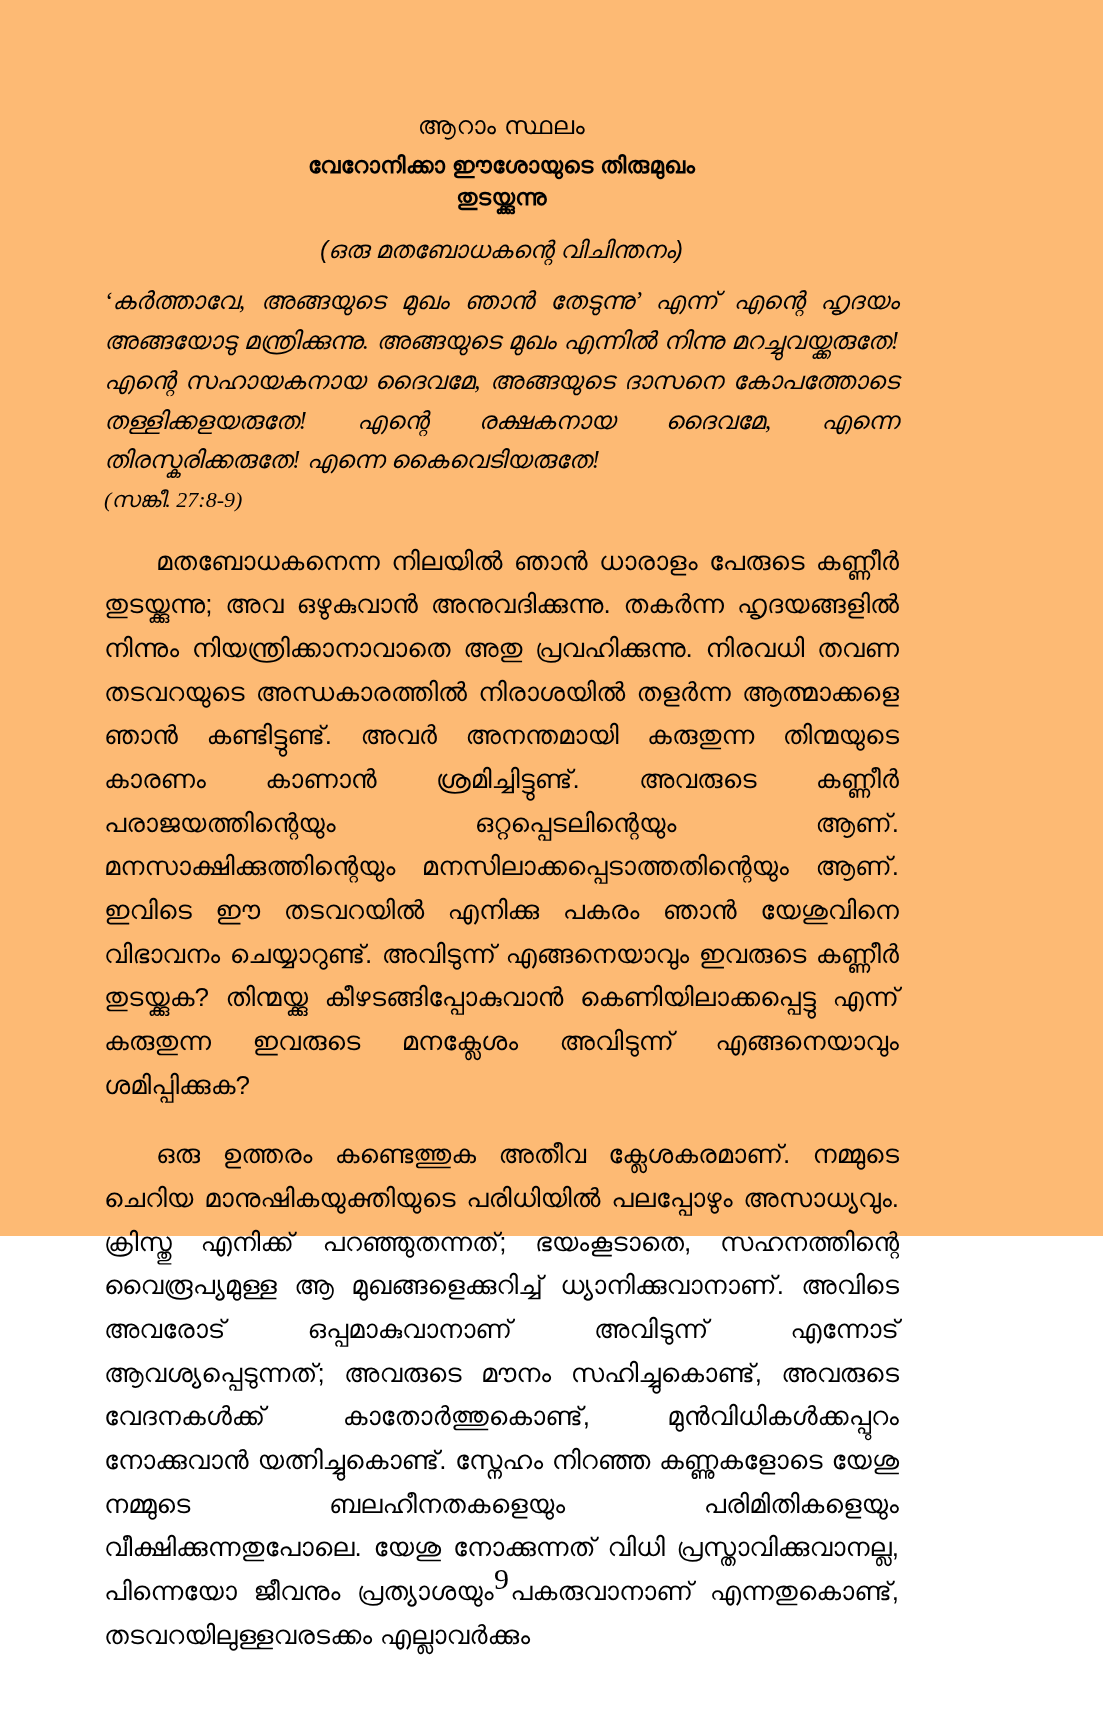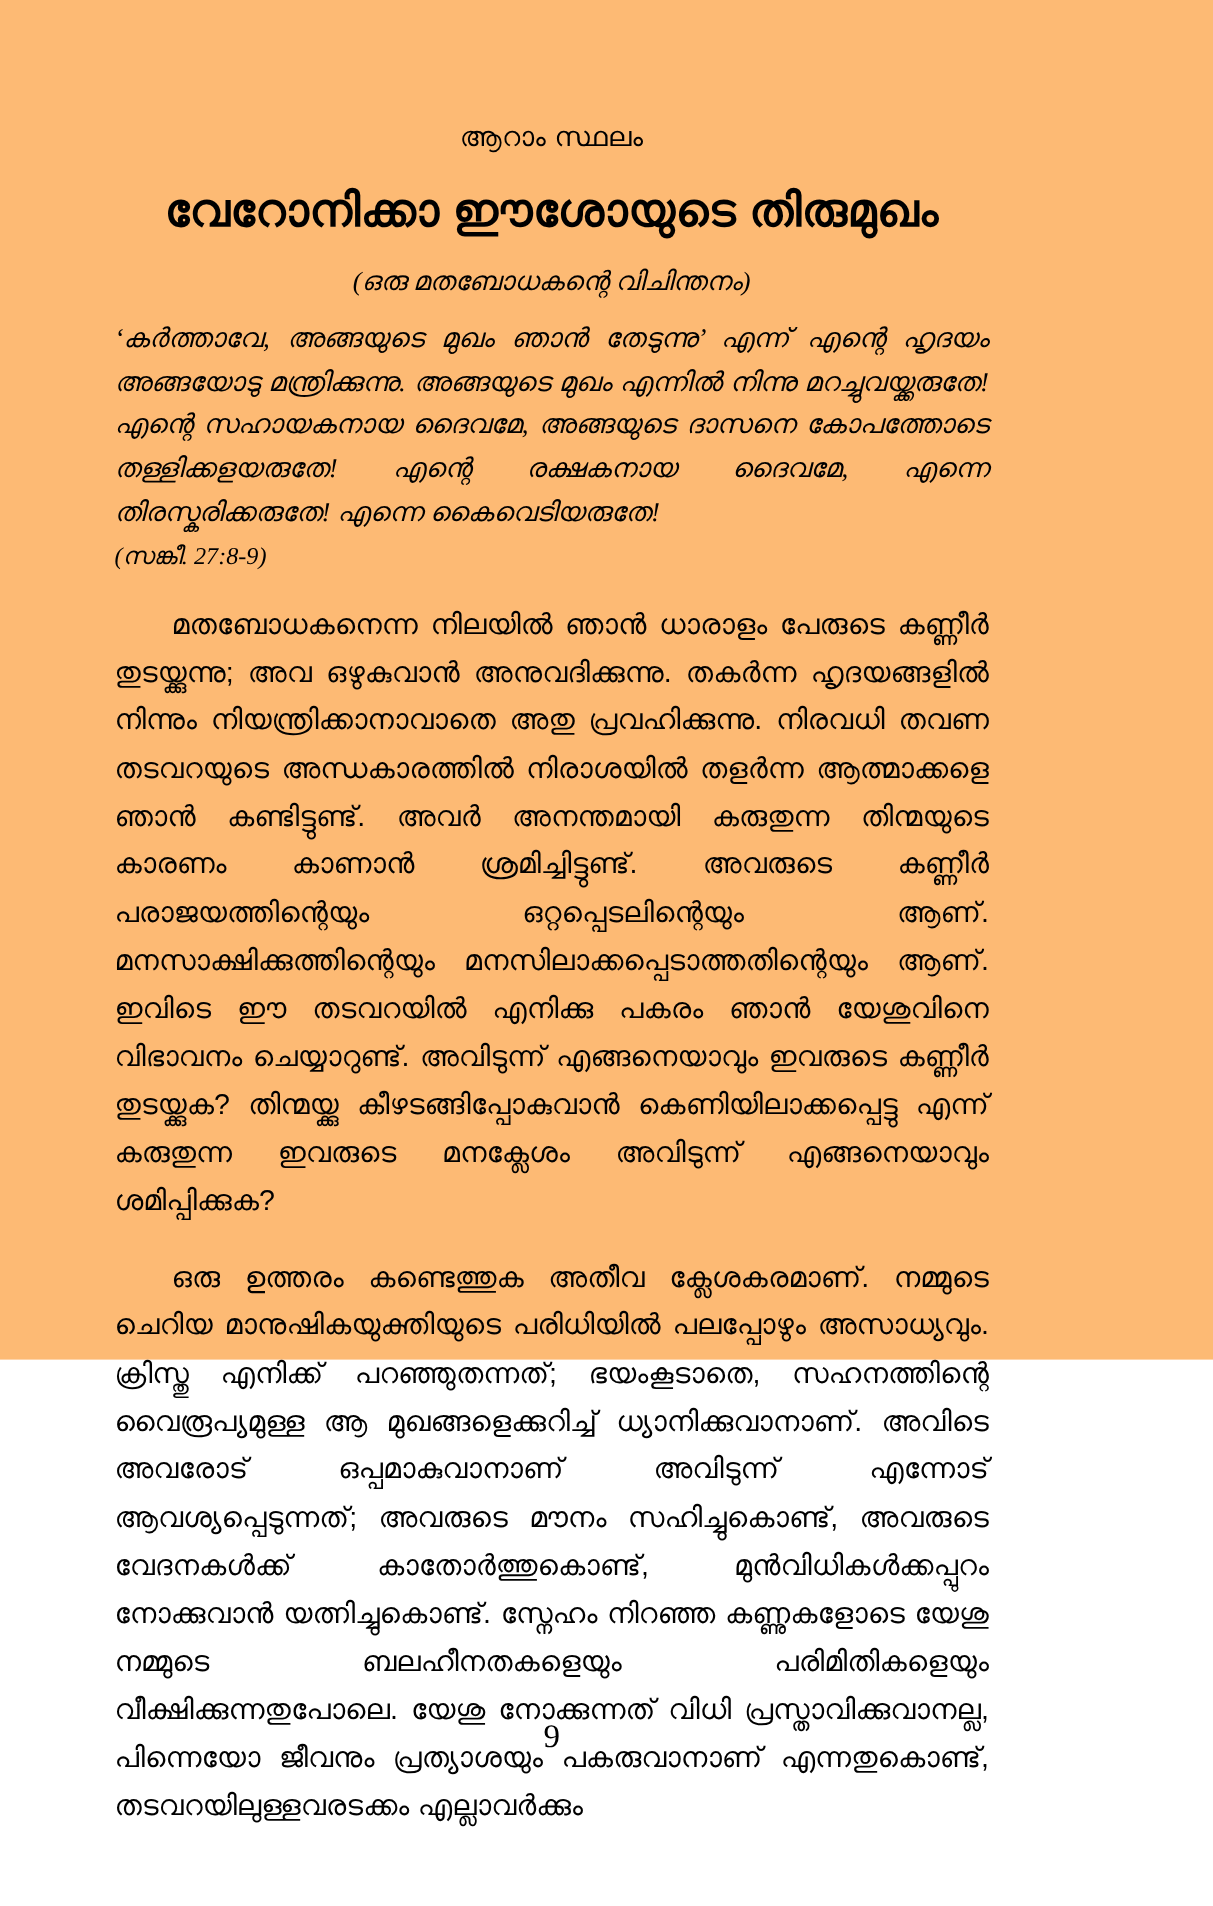--- a/index.html
+++ b/index.html
@@ -39,35 +39,35 @@
     font-size: 25px;
     line-height: 1.2;
     letter-spacing: 0.5px;
     margin-top: 110px;
     font-weight: 400;
     font-family: "Liberation Sans", "DejaVu Sans", sans-serif;
   }
 
   .station-title {
     text-align: center;
-    font-size: 42px;
+    font-size: 23px;
     line-height: 1.38;
     font-weight: 700;
     letter-spacing: 0.3px;
-    margin-top: 22px;
+    margin-top: 10px;
     font-family: "Liberation Sans", "DejaVu Sans", sans-serif;
   }
 
   .station-subtitle {
     text-align: center;
     font-size: 24px;
     line-height: 1.25;
     font-style: italic;
     margin-top: 22px;
-    font-family: Liberation Serif, serif;
+    font-family: Liberation Sans, sans-serif;
   }
 
   
   .quote-block {
     margin-top: 16px;
     font-style: italic;
     font-size: 24.5px;
     line-height: 1.62;
     text-align: justify;
     text-justify: inter-word;
@@ -115,20 +115,21 @@
 </head>
 <body>
 
 <div class="page">
   <div class="content">
 
     <div class="station-label">ആറാം സ്ഥലം</div>
 
     <div class="station-title">
       <div>വേറോനിക്കാ ഈശോയുടെ തിരുമുഖം</div>
+      <div>തുടയ്ക്കുന്നു</div>
     </div>
 
     <div class="station-subtitle">(ഒരു മതബോധകന്റെ വിചിന്തനം)</div>
 
     <div class="quote-block">
       <span class="quote-line">‘കർത്താവേ, അങ്ങയുടെ മുഖം ഞാൻ തേടുന്നു’ എന്ന് എന്റെ ഹൃദയം അങ്ങയോടു മന്ത്രിക്കുന്നു. അങ്ങയുടെ മുഖം എന്നിൽ നിന്നു മറച്ചുവയ്ക്കരുതേ! എന്റെ സഹായകനായ ദൈവമേ, അങ്ങയുടെ ദാസനെ കോപത്തോടെ തള്ളിക്കളയരുതേ! എന്റെ രക്ഷകനായ ദൈവമേ, എന്നെ തിരസ്കരിക്കരുതേ! എന്നെ കൈവെടിയരുതേ!</span>
       <span class="quote-ref">(സങ്കീ. 27:8-9)</span>
     </div>
 
     <p class="body-para first">മതബോധകനെന്ന നിലയിൽ ഞാൻ ധാരാളം പേരുടെ കണ്ണീർ തുടയ്ക്കുന്നു; അവ ഒഴുകുവാൻ അനുവദിക്കുന്നു. തകർന്ന ഹൃദയങ്ങളിൽ നിന്നും നിയന്ത്രിക്കാനാവാതെ അതു പ്രവഹിക്കുന്നു. നിരവധി തവണ തടവറയുടെ അന്ധകാരത്തിൽ നിരാശയിൽ തളർന്ന ആത്മാക്കളെ ഞാൻ കണ്ടിട്ടുണ്ട്. അവർ അനന്തമായി കരുതുന്ന തിന്മയുടെ കാരണം കാണാൻ ശ്രമിച്ചിട്ടുണ്ട്. അവരുടെ കണ്ണീർ പരാജയത്തിന്റെയും ഒറ്റപ്പെടലിന്റെയും ആണ്. മനസാക്ഷിക്കുത്തിന്റെയും മനസിലാക്കപ്പെടാത്തതിന്റെയും ആണ്. ഇവിടെ ഈ തടവറയിൽ എനിക്കു പകരം ഞാൻ യേശുവിനെ വിഭാവനം ചെയ്യാറുണ്ട്. അവിടുന്ന് എങ്ങനെയാവും ഇവരുടെ കണ്ണീർ തുടയ്ക്കുക? തിന്മയ്ക്കു കീഴടങ്ങിപ്പോകുവാൻ കെണിയിലാക്കപ്പെട്ടു എന്ന് കരുതുന്ന ഇവരുടെ മനക്ലേശം അവിടുന്ന് എങ്ങനെയാവും ശമിപ്പിക്കുക?</p>

